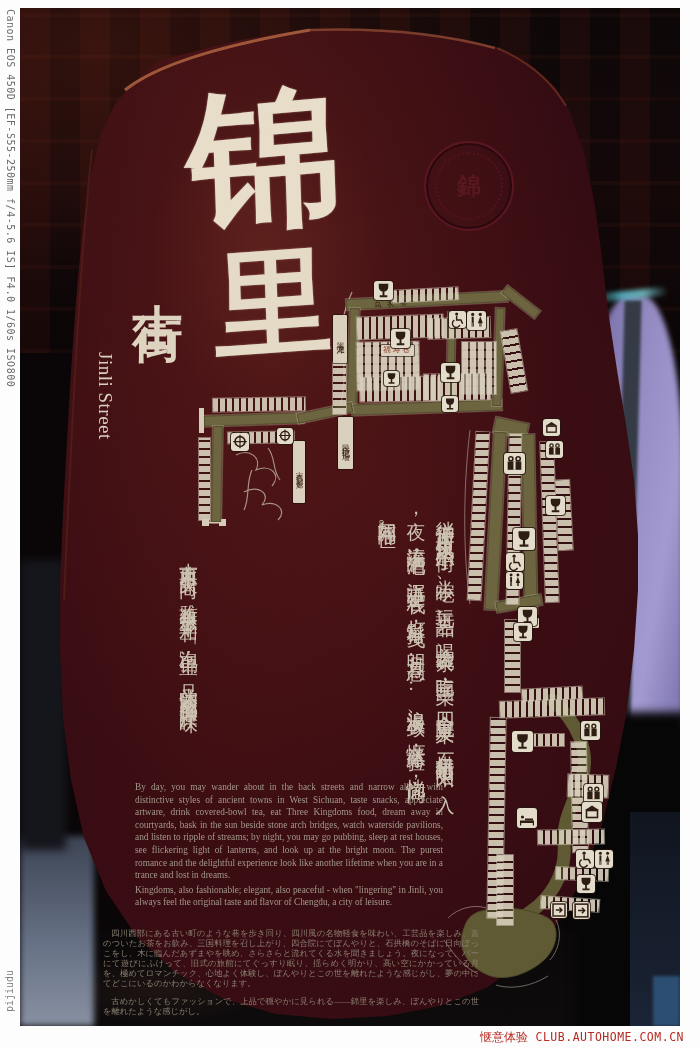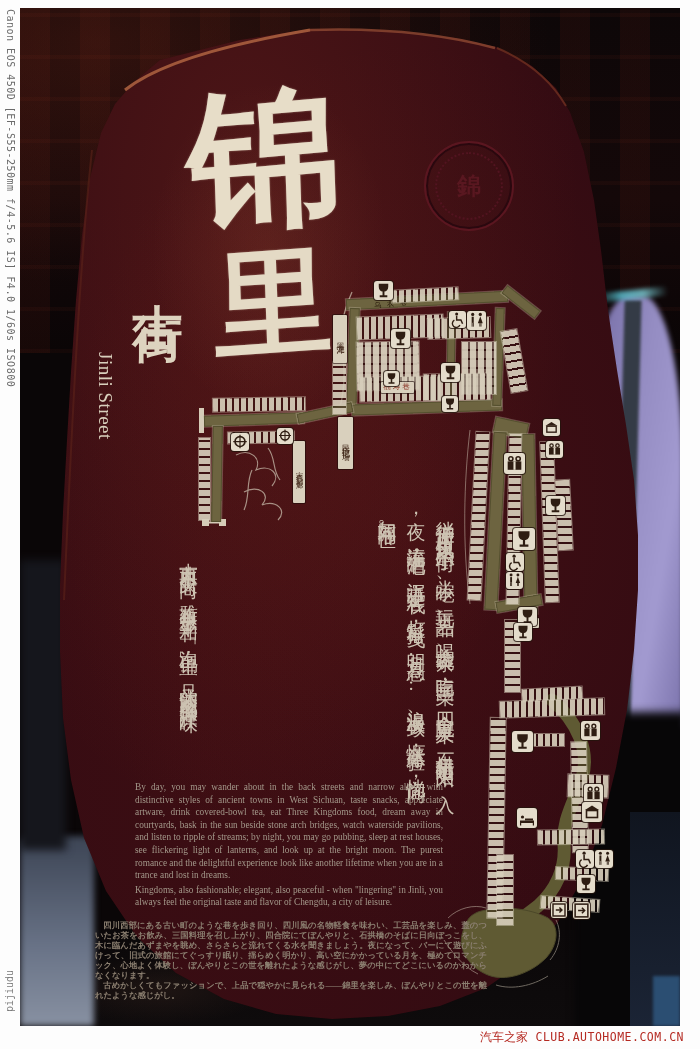--- a/index.html
+++ b/index.html
@@ -71,43 +71,43 @@
   .cnmain{position:absolute;left:226px;top:506px;width:234px;height:290px;writing-mode:vertical-rl;
      font-size:19px;line-height:29px;letter-spacing:3px;color:#cdc3b2;}
   .cnsub{position:absolute;left:112px;top:548px;width:90px;height:256px;writing-mode:vertical-rl;
      font-size:18.5px;line-height:29px;letter-spacing:3px;color:#cdc3b2;}
   
   .en{position:absolute;left:121px;top:781px;width:322px;font-size:9.3px;line-height:12.6px;
      color:#a3988a;text-align:justify;}
   .en p{margin:0 0 2px 14px;}
   .jp{position:absolute;left:95px;top:921px;width:392px;font-size:8.3px;line-height:10px;
      color:#8b7f70;text-align:justify;}
-  .jp p{margin:0;text-indent:1em;font-weight:bold;}
+  .jp p{margin:8px;text-indent:1em;}
   
   .street{position:absolute;background:#6d6440;box-shadow:inset 0 0 0 1px #55502f,0 0 0 1px rgba(214,205,186,.30);}
   .bh{position:absolute;background:repeating-linear-gradient(90deg,rgba(214,205,186,.92) 0 5px,rgba(40,18,14,.35) 5px 7px);box-shadow:0 0 0 1px rgba(214,205,186,.5);}
   .bstack{position:absolute;background:repeating-linear-gradient(0deg,rgba(214,205,186,.92) 0 6px,rgba(40,18,14,.35) 6px 8px);box-shadow:0 0 0 1px rgba(214,205,186,.5);}
   .bgrid{position:absolute;background:repeating-linear-gradient(90deg,rgba(214,205,186,.92) 0 6px,rgba(40,18,14,.4) 6px 8px),repeating-linear-gradient(0deg,rgba(230,220,200,.55) 0 7px,rgba(40,18,14,.35) 7px 9px);box-shadow:0 0 0 1px rgba(214,205,186,.5);}
   .mlabel{position:absolute;background:#d9d0bd;color:#42281a;font-size:8px;line-height:1.15;
      display:flex;align-items:center;justify-content:center;border-radius:1px;box-shadow:0 0 0 1px rgba(30,12,8,.6);}
   .mlabel.vert{writing-mode:vertical-rl;letter-spacing:2px;}
-  .mlabel.red{color:#8a3526;margin-top:37px;}
+  .mlabel.red{color:#8a3526;}
   .bandtext{position:absolute;color:#241507;font-size:7px;letter-spacing:6px;white-space:nowrap;transform:rotate(-3deg);}
   .mic{position:absolute;background:#e4dccb;border-radius:3px;box-shadow:0 0 0 1px rgba(35,20,12,.8);}
   .mic svg{display:block;width:100%;height:100%;}
 </style>
 </head>
 <body>
 
 <div class="page">
 
   <div class="exif">Canon EOS 450D [EF-S55-250mm f/4-5.6 IS] F4.0 1/60s ISO800</div>
   <div class="author">pijiudu</div>
   <div class="watermark">
-    <span>汽车之家</span>&nbsp;
+    <span>惬意体验</span>&nbsp;
     <span class="site">CLUB.AUTOHOME.COM.CN</span>
   </div>
 
   <div class="photo">
     <div class="scene">
 
       <div class="bg-top"></div>
       <div class="floor"></div>
       <div class="warm-floor"></div>
       <div class="person-shirt"></div>

